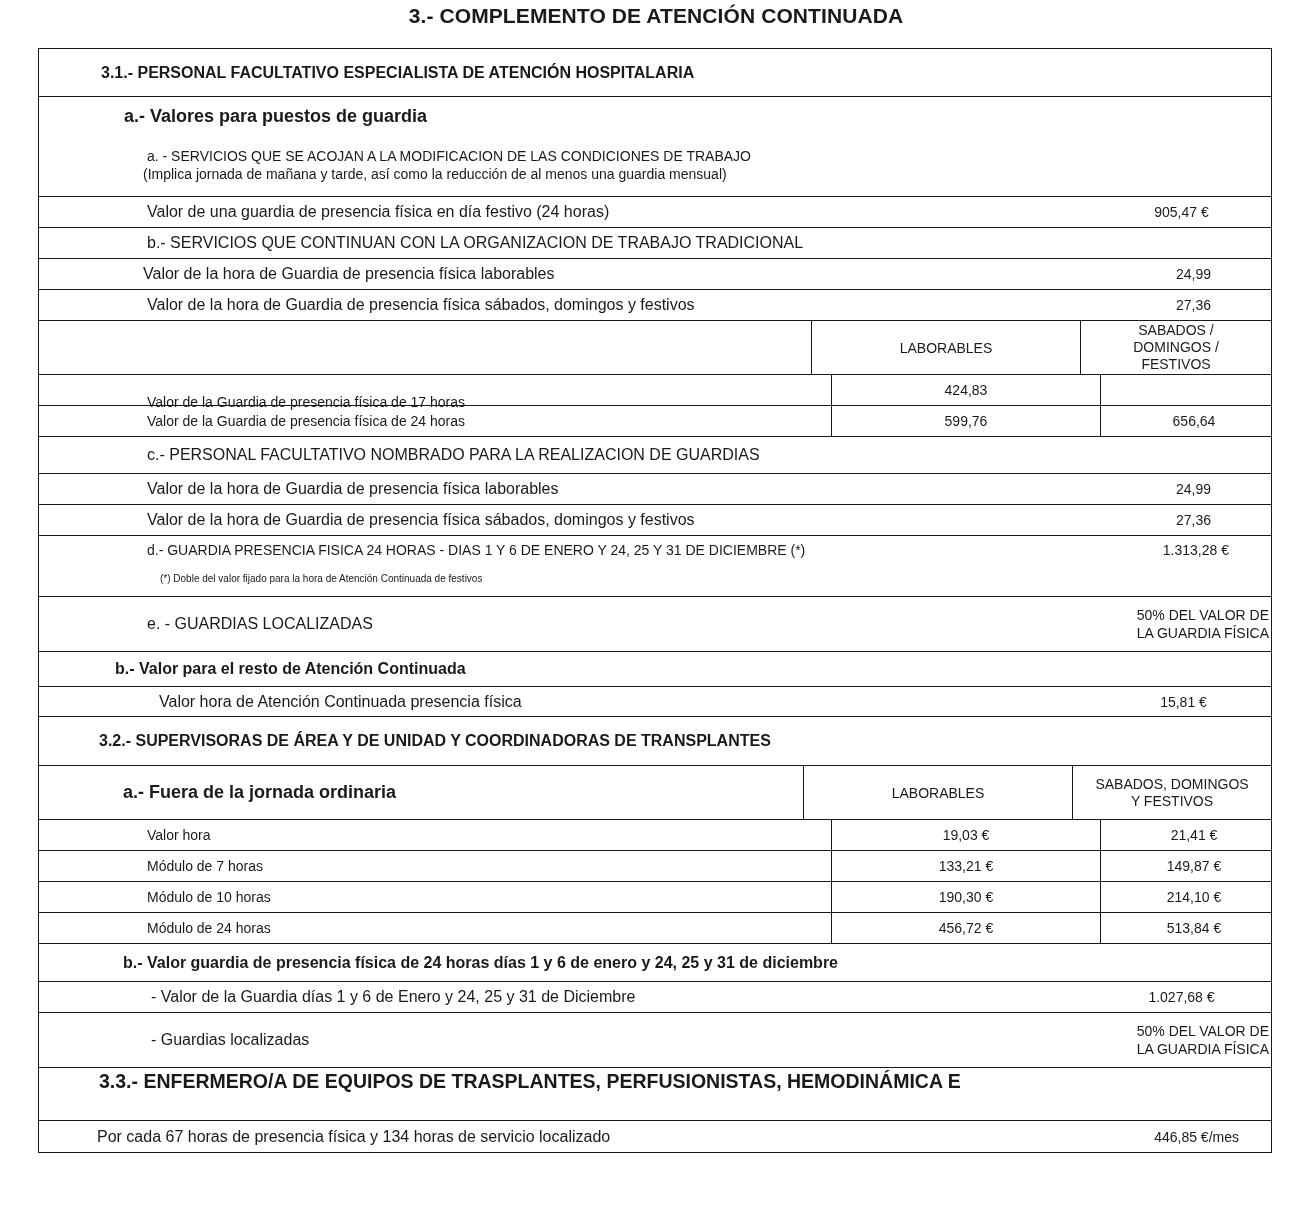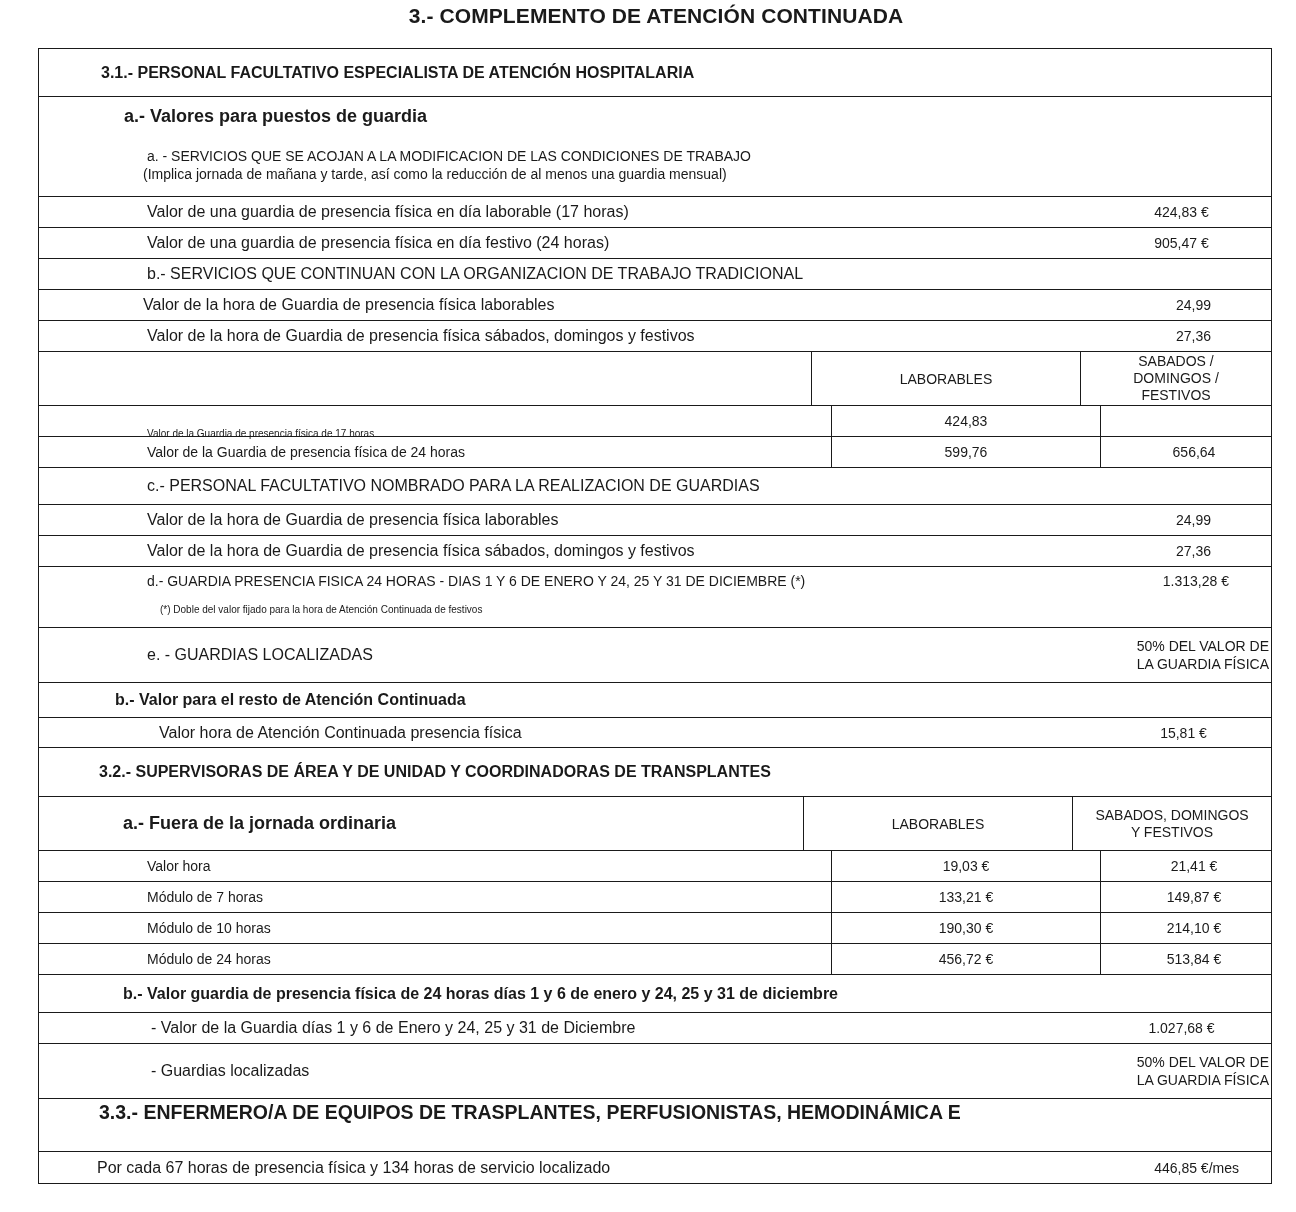--- a/index.html
+++ b/index.html
@@ -29,24 +29,20 @@
     <div class="lbl h2" style="padding-left:62px;">3.1.- PERSONAL FACULTATIVO ESPECIALISTA DE ATENCIÓN HOSPITALARIA</div>
   </div>
 
   <div class="row" style="height:100px; display:block;">
     <div class="h3" style="position:absolute; left:85px; top:9px;text-align:right;">a.- Valores para puestos de guardia</div>
     <div style="position:absolute; left:108px; top:51px; font-size:14px;">a. - SERVICIOS QUE SE ACOJAN A LA MODIFICACION DE LAS CONDICIONES DE TRABAJO</div>
     <div style="position:absolute; left:104px; top:69px; font-size:14px;">(Implica jornada de mañana y tarde, así como la reducción de al menos una guardia mensual)</div>
   </div>
 
   <div class="row" style="height:31px;">
-    <div class="lbl" style="padding-left:108px;">Valor de una guardia de presencia física en día laborable  (17 horas)</div>
-    <div class="val" style="padding-right:12px;">424,83 €</div>
-  </div>
-  <div class="row" style="height:31px;">
     <div class="lbl" style="padding-left:108px;">Valor de una guardia de presencia física en día festivo (24 horas)</div>
     <div class="val" style="padding-right:12px;">905,47 €</div>
   </div>
 
   <div class="row" style="height:31px;">
     <div class="lbl" style="padding-left:108px;">b.- SERVICIOS QUE CONTINUAN CON LA ORGANIZACION DE TRABAJO TRADICIONAL</div>
   </div>
 
   <div class="row" style="height:31px;">
     <div class="lbl" style="padding-left:104px;">Valor de la hora de  Guardia de presencia física  laborables</div>
@@ -56,21 +52,21 @@
     <div class="lbl" style="padding-left:108px;">Valor de la hora de Guardia de presencia física  sábados, domingos y festivos</div>
     <div class="val" style="padding-right:0px;">27,36</div>
   </div>
 
   <div class="row cols" style="height:54px;">
     <div class="c1"></div>
     <div class="c2">LABORABLES</div>
     <div class="c3" style="padding:0 18px;">SABADOS / DOMINGOS / FESTIVOS</div>
   </div>
   <div class="row cols" style="height:31px;">
-    <div class="c1 lbl" style="padding-left:108px; font-size:10px;margin-top:24px;">Valor de la Guardia de presencia física de 17 horas</div>
+    <div class="c1 lbl" style="padding-left:108px; font-size:14px;margin-top:24px;">Valor de la Guardia de presencia física de 17 horas</div>
     <div class="c2">424,83</div>
     <div class="c3"></div>
   </div>
   <div class="row cols" style="height:31px;">
     <div class="c1 lbl" style="padding-left:108px; font-size:14px;">Valor de la Guardia de presencia física de 24 horas</div>
     <div class="c2">599,76</div>
     <div class="c3">656,64</div>
   </div>
 
   <div class="row" style="height:37px;">

